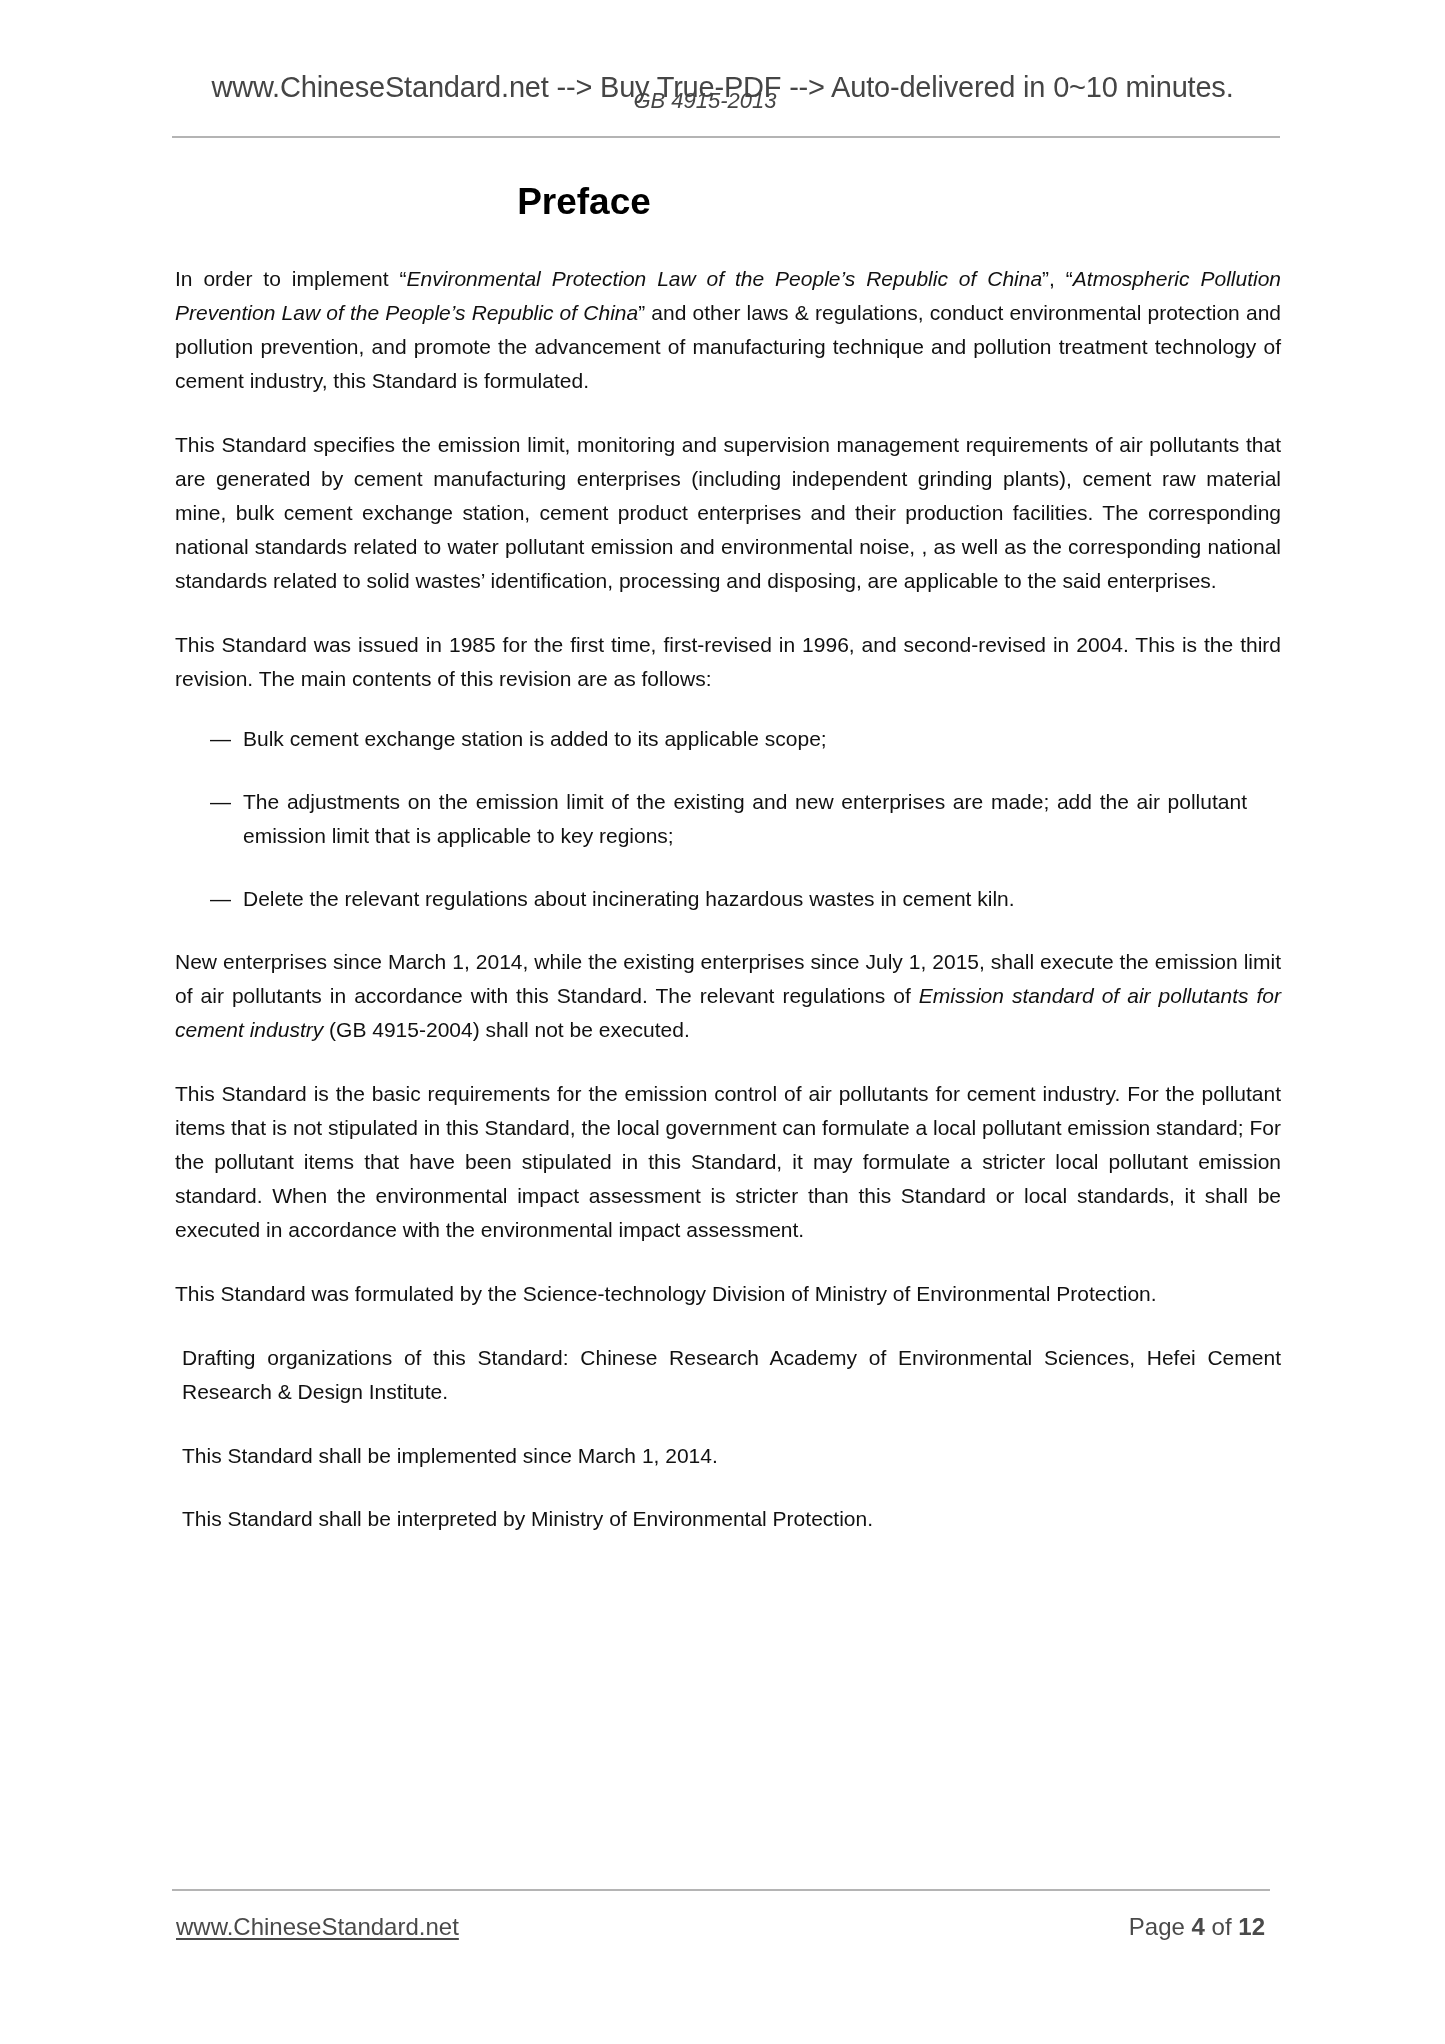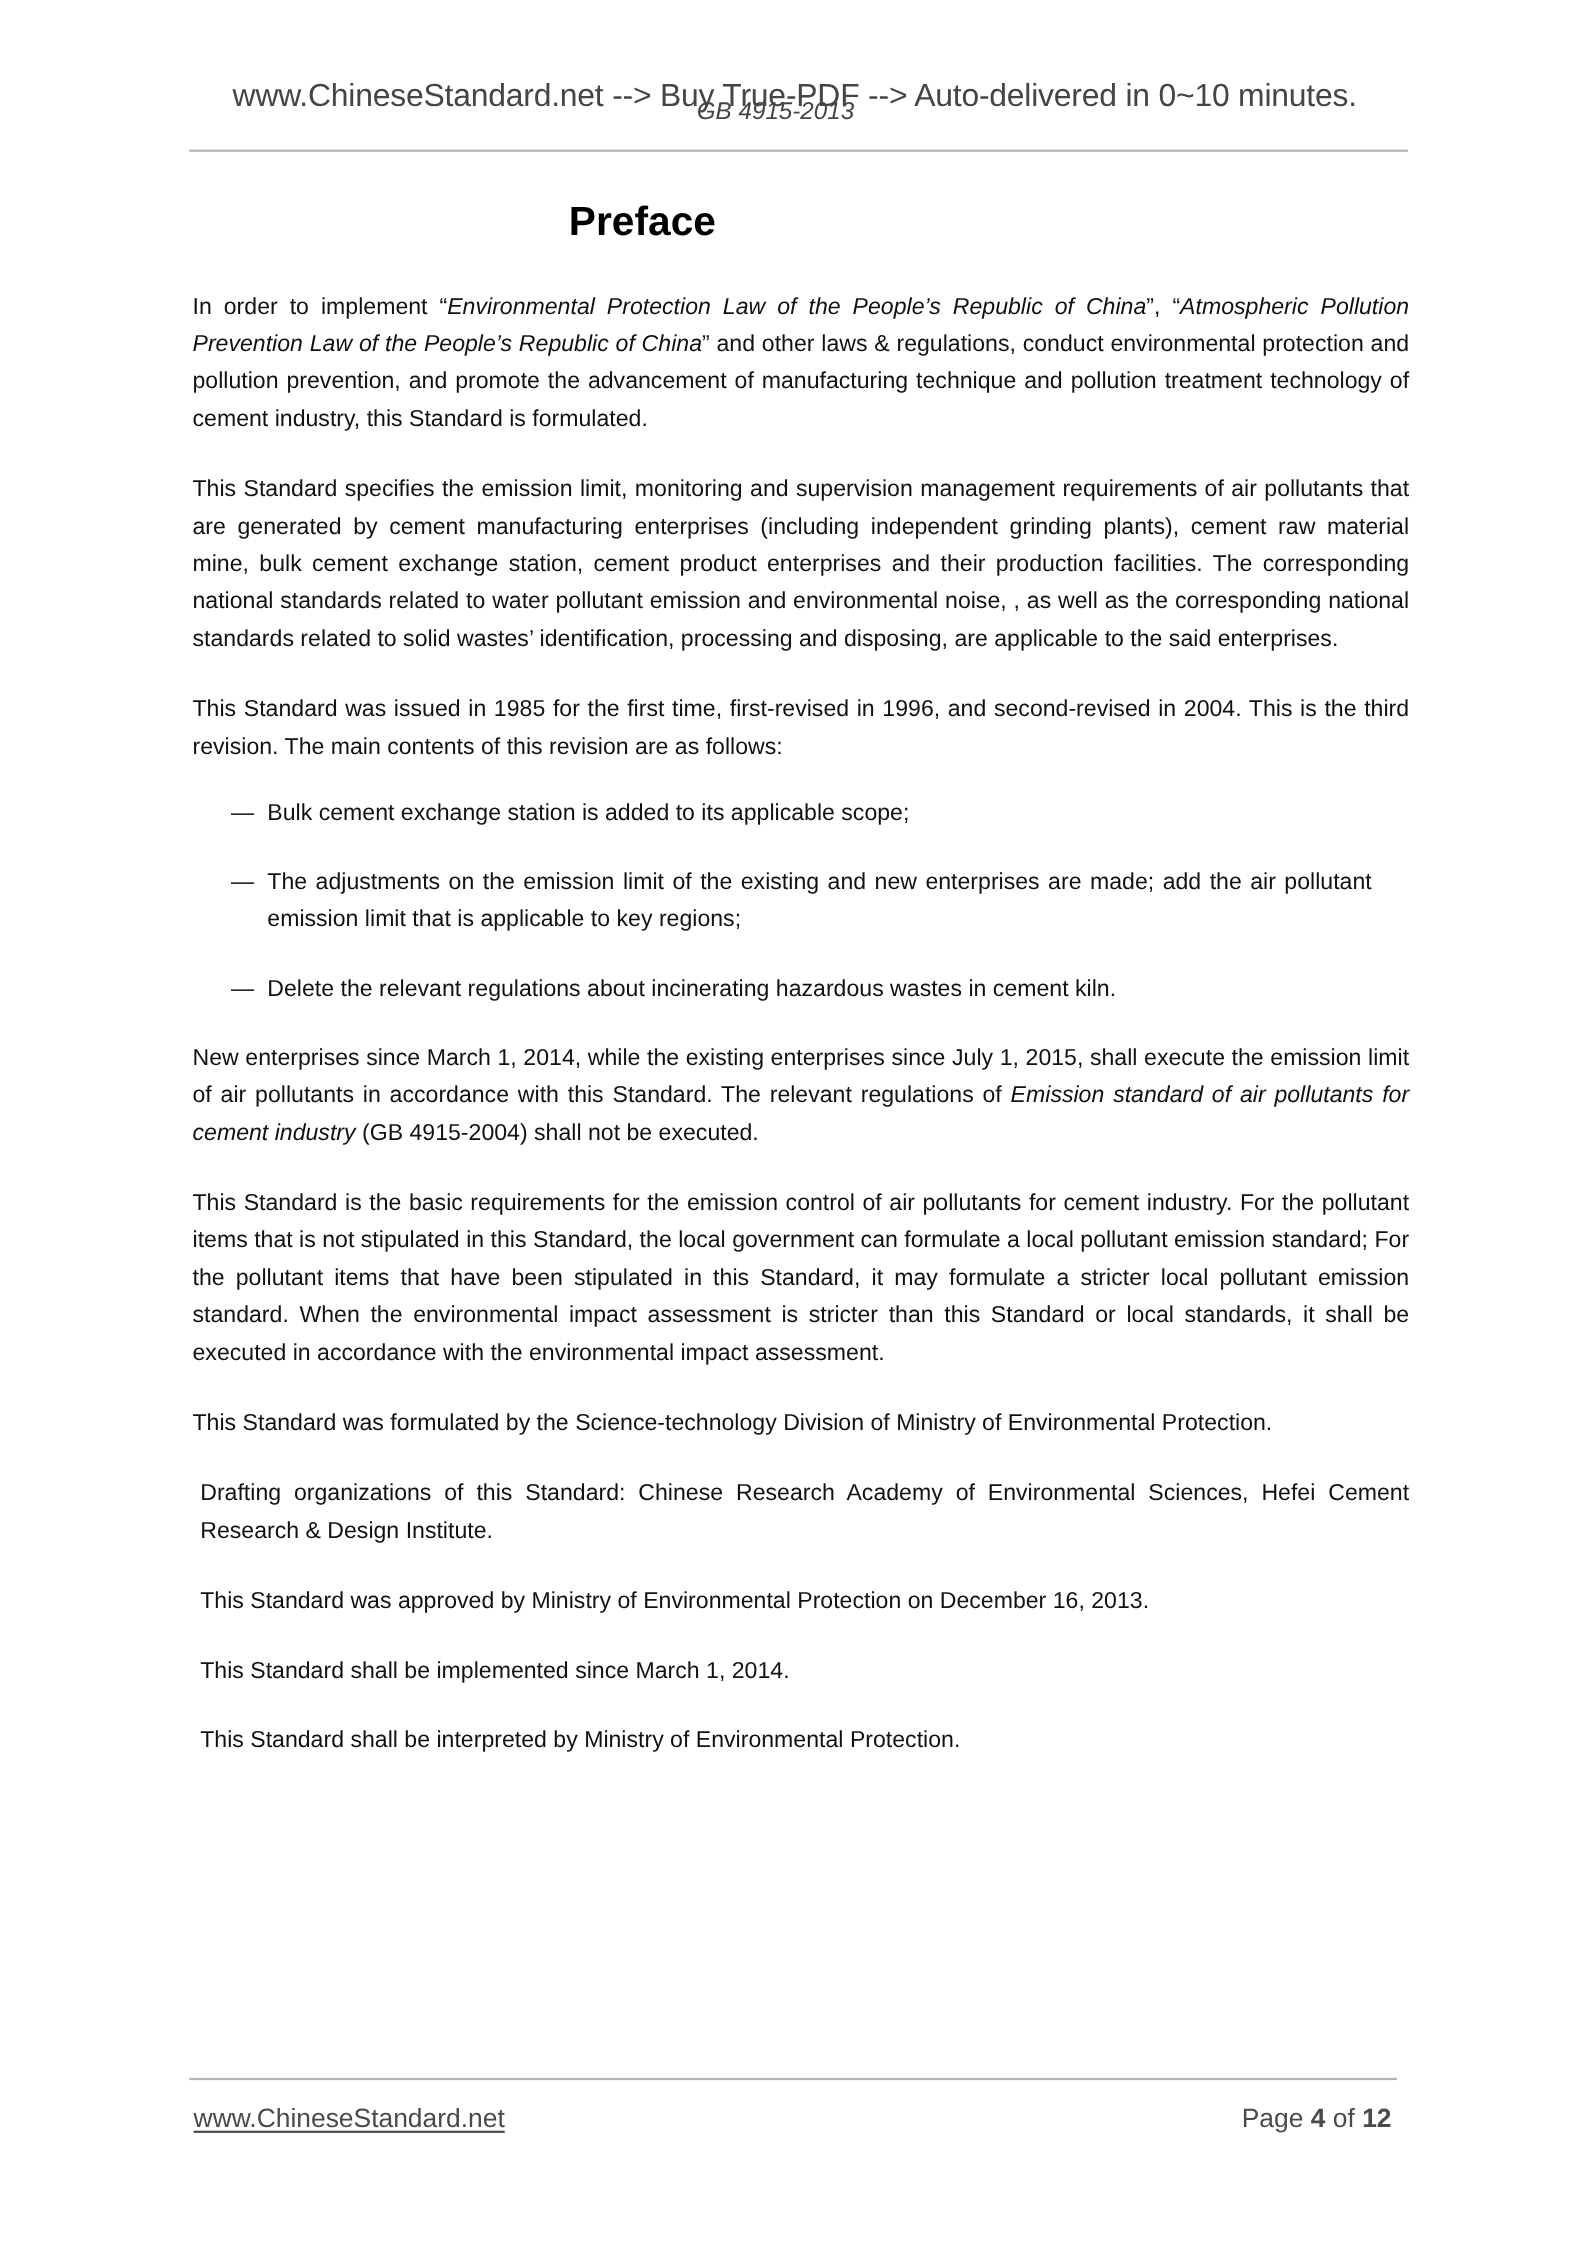--- a/index.html
+++ b/index.html
@@ -61,20 +61,19 @@
   </div>
 
   <p class="p"><span>New enterprises since March 1, 2014, while the existing enterprises since July 1, 2015, shall execute the emission limit of air pollutants in accordance with this Standard. The relevant regulations of </span><em>Emission standard of air pollutants for cement industry</em><span> (GB 4915-2004) shall not be executed.</span></p>
 
   <p class="p">This Standard is the basic requirements for the emission control of air pollutants for cement industry. For the pollutant items that is not stipulated in this Standard, the local government can formulate a local pollutant emission standard; For the pollutant items that have been stipulated in this Standard, it may formulate a stricter local pollutant emission standard. When the environmental impact assessment is stricter than this Standard or local standards, it shall be executed in accordance with the environmental impact assessment.</p>
 
   <p class="p">This Standard was formulated by the Science-technology Division of Ministry of Environmental Protection.</p>
 
   <p class="p ind" style="width:1099px">Drafting organizations of this Standard: Chinese Research Academy of Environmental Sciences, Hefei Cement Research &amp; Design Institute.</p>
 
-  <p class="single">This Standard was approved by Ministry of Environmental Protection on December 16, 2013.</p>
   <p class="single">This Standard shall be implemented since March 1, 2014.</p>
   <p class="single">This Standard shall be interpreted by Ministry of Environmental Protection.</p>
 </div>
 
 <div class="rule bot"></div>
 <a class="foot-link">www.ChineseStandard.net</a>
 <div class="foot-page"><span>Page </span><b>4</b><span> of </span><b>12</b></div>
 
 </body></html>

